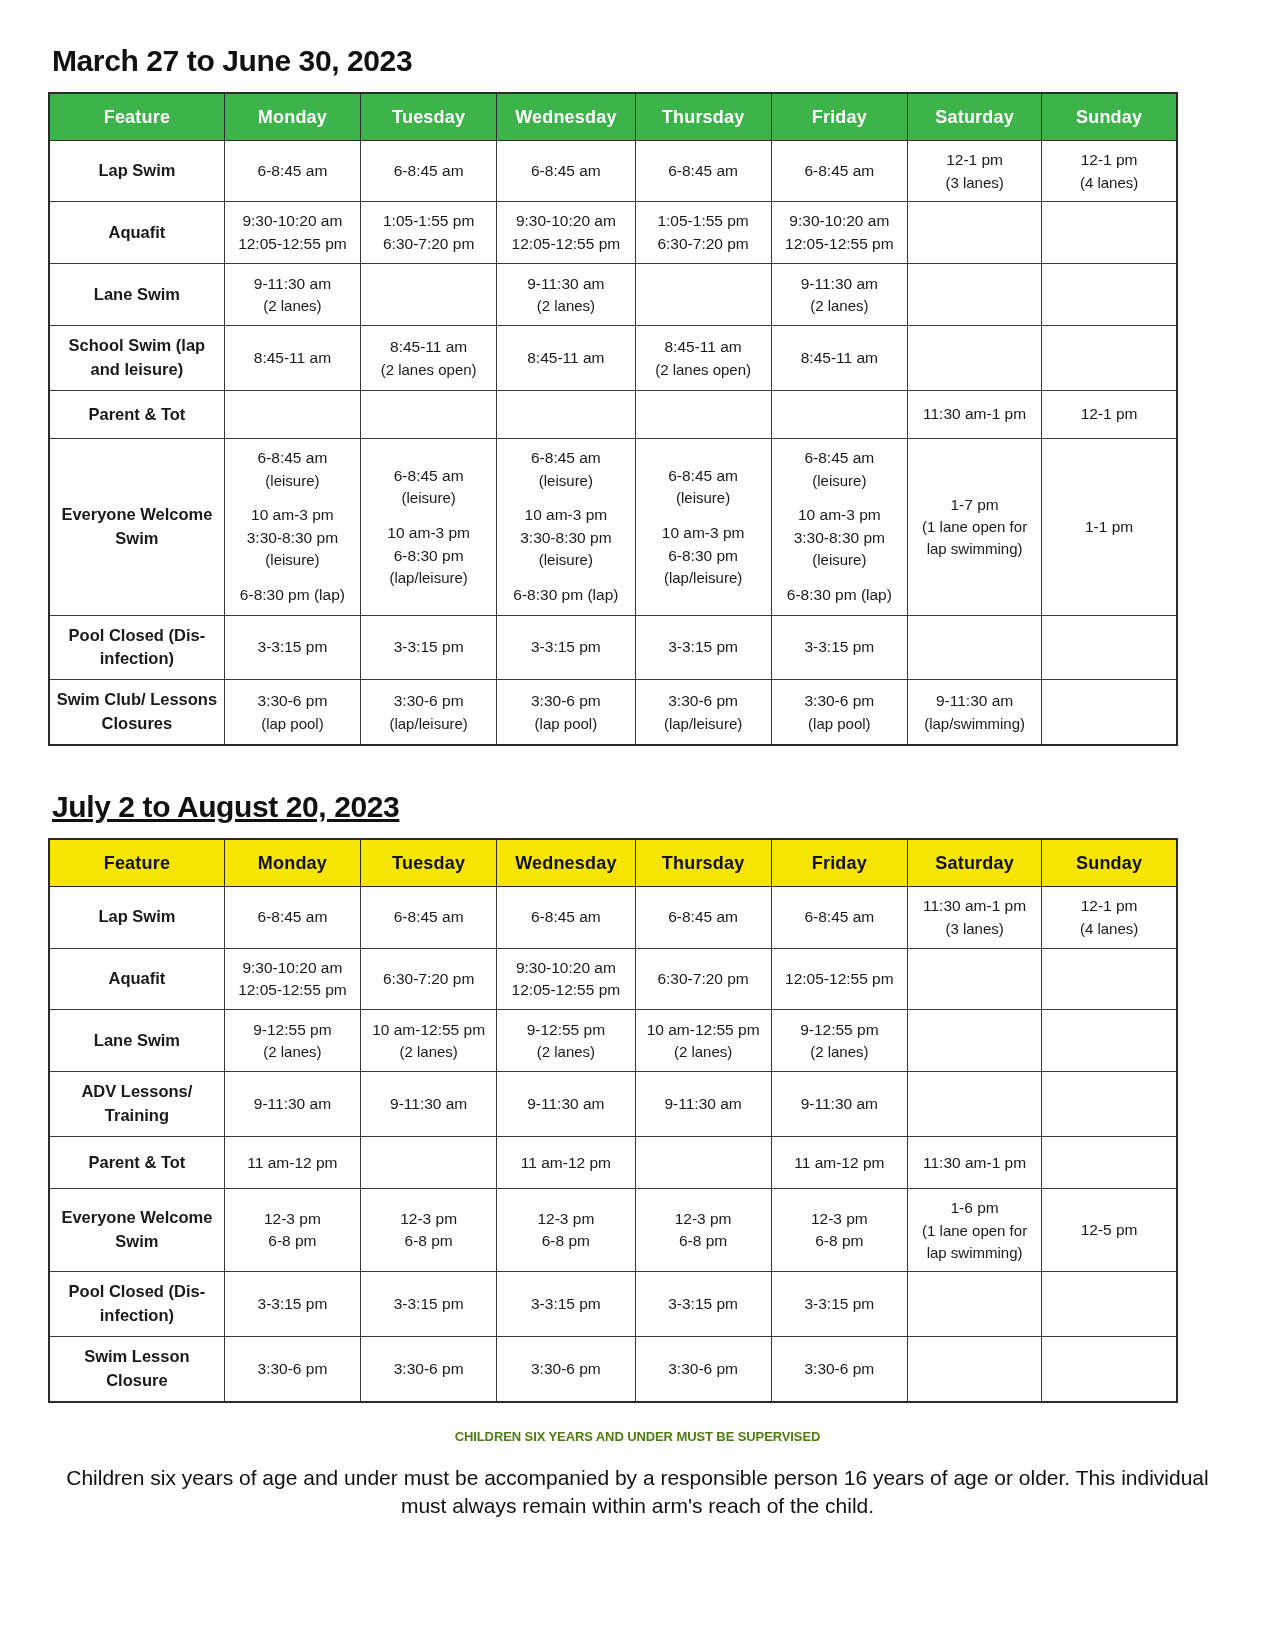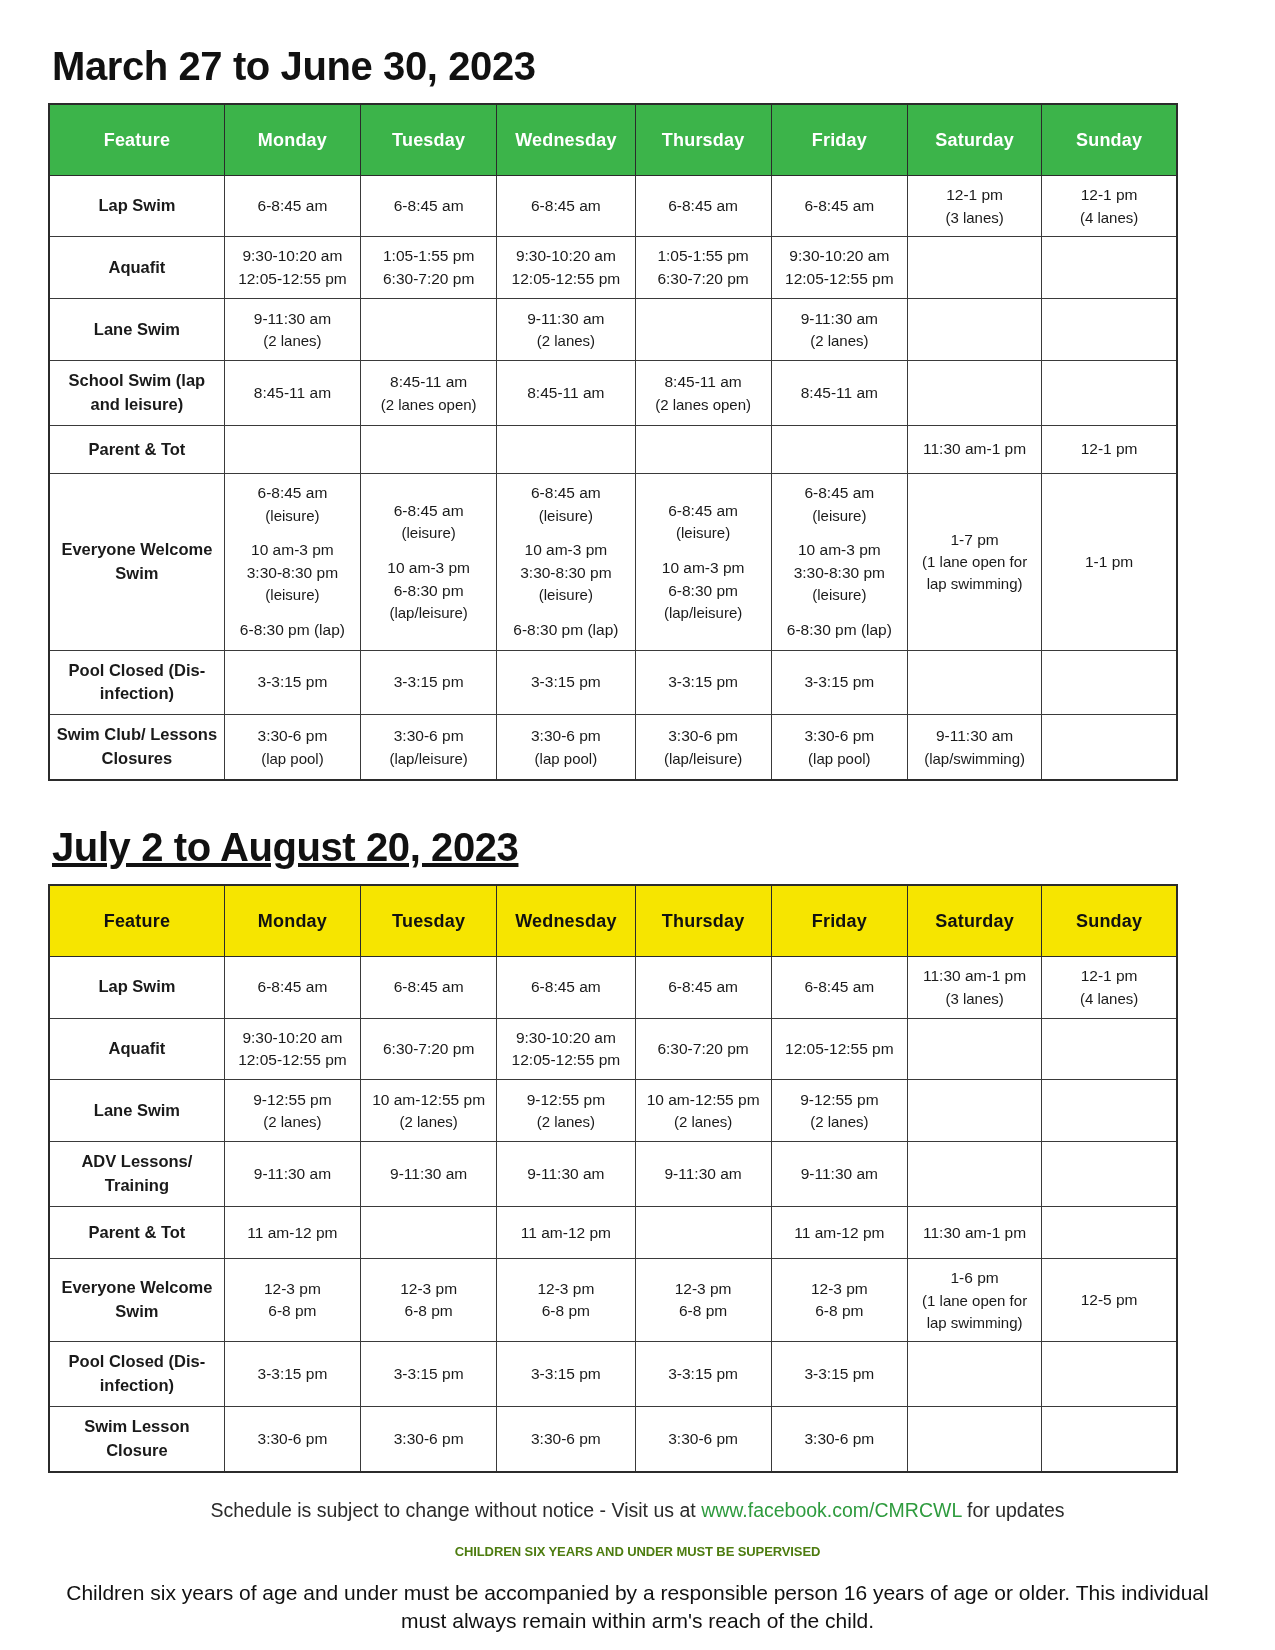--- a/index.html
+++ b/index.html
@@ -13,21 +13,21 @@
     height: 1650px;
     font-family: "Liberation Sans", sans-serif;
     color: #1a1a1a;
     position: relative;
     overflow: hidden;
   }
   .page {
     padding: 44px 48px 0 48px;
   }
   .section-title {
-    font-size: 40px;
+    font-size: 30px;
     font-weight: bold;
     letter-spacing: -0.4px;
     color: #111111;
     margin: 0 0 14px 4px;
   }
   .section-title.second {
     margin-top: 44px;
     text-decoration: underline;
   }
   table.sched {
@@ -40,21 +40,21 @@
     border: 1px solid #3a3a3a;
     text-align: center;
     vertical-align: middle;
     font-size: 15.5px;
     line-height: 1.45;
     padding: 8px 4px;
   }
   table.sched thead th {
     font-weight: bold;
     font-size: 18px;
-    padding: 22px 4px;
+    padding: 10px 4px;
     letter-spacing: 0.2px;
     border-color: #2b2b2b;
   }
   .hdr-green thead th { background: #3cb44a; color: #ffffff; }
   .hdr-yellow thead th { background: #f6e500; color: #111111; }
   table.sched tbody td.feature {
     font-weight: bold;
     font-size: 16.5px;
   }
   
@@ -728,20 +728,17 @@
               <span>3:30-6 pm</span>
             </div>
           </td>
           <td></td>
           <td></td>
         </tr>
       </tbody>
   </table>
 
   <div class="footer">
-    <div class="footer-line1">
-      <span>Schedule is subject to change without notice - Visit us at </span><span class="fb-link">www.facebook.com/CMRCWL</span><span> for updates</span>
-    </div>
     <div class="warn">CHILDREN SIX YEARS AND UNDER MUST BE SUPERVISED</div>
     <div class="warn-body">Children six years of age and under must be accompanied by a responsible person 16 years of age or older. This individual must always remain within arm's reach of the child.</div>
   </div>
 
 </div>
 
 </body></html>

